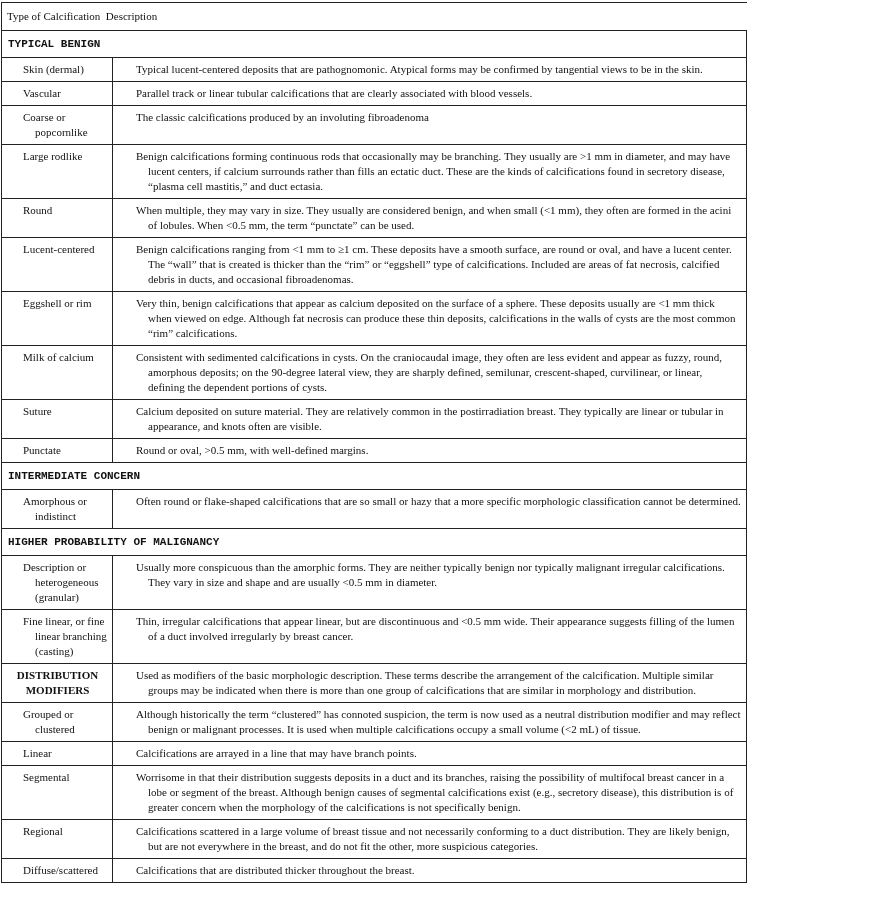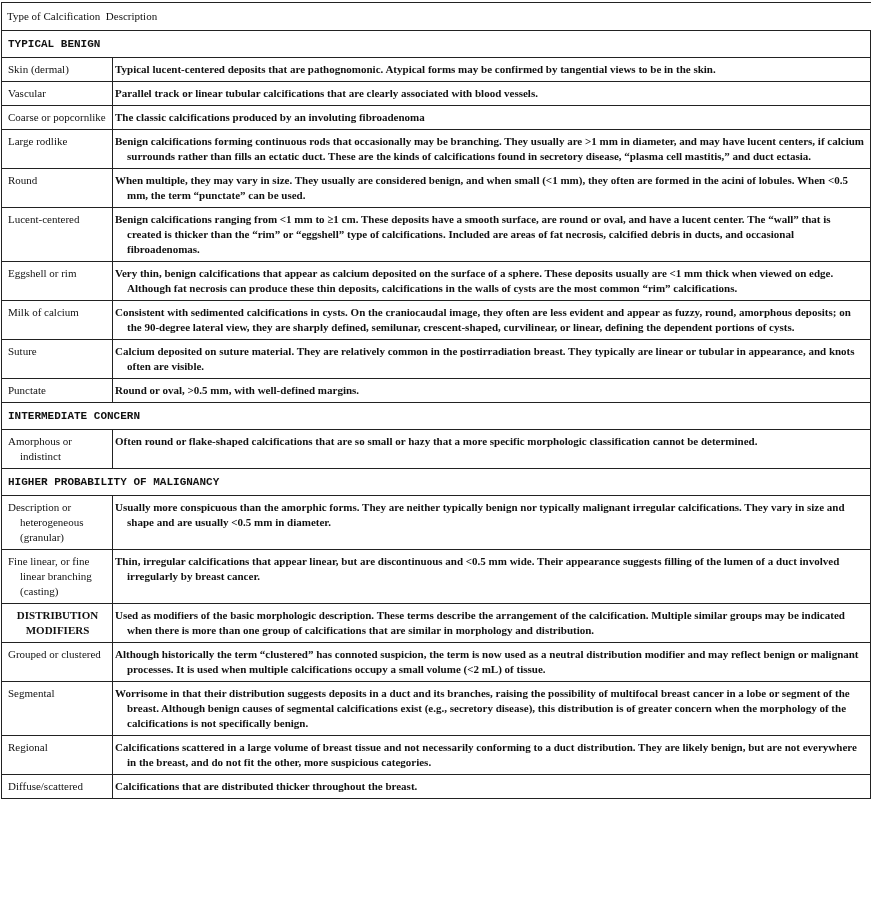--- a/index.html
+++ b/index.html
@@ -1,40 +1,40 @@
 <!DOCTYPE html>
 <html><head>
   <meta charset="utf-8">
   <style>
     html, body { margin: 0; padding: 0; background: #ffffff; }
     body { width: 872px; height: 897px; overflow: hidden; }
     table {
       border-collapse: collapse;
-      width: 870px;
+      width: 746px;
       margin-left: 1px;
       margin-top: 2px;
       font-family: "Liberation Serif", "DejaVu Serif", serif;
       font-size: 11px;
       line-height: 15px;
       color: #111;
       table-layout: fixed;
     }
     td, th {
       border: 1px solid #222;
       vertical-align: top;
       text-align: left;
       font-weight: normal;
       padding: 4px 5px 4px 6px;
     }
     col.c1 { width: 111px; }
     th.hdr { padding: 6px 5px 6px 5px; font-weight: normal; }
     .head-row th { border-right: none; }
     td.section { font-weight: bold; font-size: 11px; padding: 6px 5px 5px 6px; font-family: Liberation Mono, monospace; }
-    td.type .hang, td.desc .hang { display: block; padding-left: 12px; text-indent: -12px; }
-    td.desc { padding-left: 2px; font-weight: bold; }
+    td.type .hang, td.desc .hang { display: block; padding-left: 12px; text-indent: -12px; margin-left: 15px; }
+    td.desc { padding-left: 8px; }
     td.mod { font-weight: bold; text-align: center; font-family: Liberation Serif, serif; }
   </style>
 </head>
 <body>
 
 <table>
   <colgroup>
       <col class="c1">
       <col>
     </colgroup>
@@ -166,20 +166,28 @@
     <tr>
         <td class="type">
           <span class="hang">Grouped or clustered</span>
         </td>
         <td class="desc">
           <span class="hang">Although historically the term “clustered” has connoted suspicion, the term is now used as a neutral distribution modifier and may reflect benign or malignant processes. It is used when multiple calcifications occupy a small volume (&lt;2 mL) of tissue.</span>
         </td>
       </tr>
     <tr>
         <td class="type">
+          <span class="hang">Linear</span>
+        </td>
+        <td class="desc">
+          <span class="hang">Calcifications are arrayed in a line that may have branch points.</span>
+        </td>
+      </tr>
+    <tr>
+        <td class="type">
           <span class="hang">Segmental</span>
         </td>
         <td class="desc">
           <span class="hang">Worrisome in that their distribution suggests deposits in a duct and its branches, raising the possibility of multifocal breast cancer in a lobe or segment of the breast. Although benign causes of segmental calcifications exist (e.g., secretory disease), this distribution is of greater concern when the morphology of the calcifications is not specifically benign.</span>
         </td>
       </tr>
     <tr>
         <td class="type">
           <span class="hang">Regional</span>
         </td>

